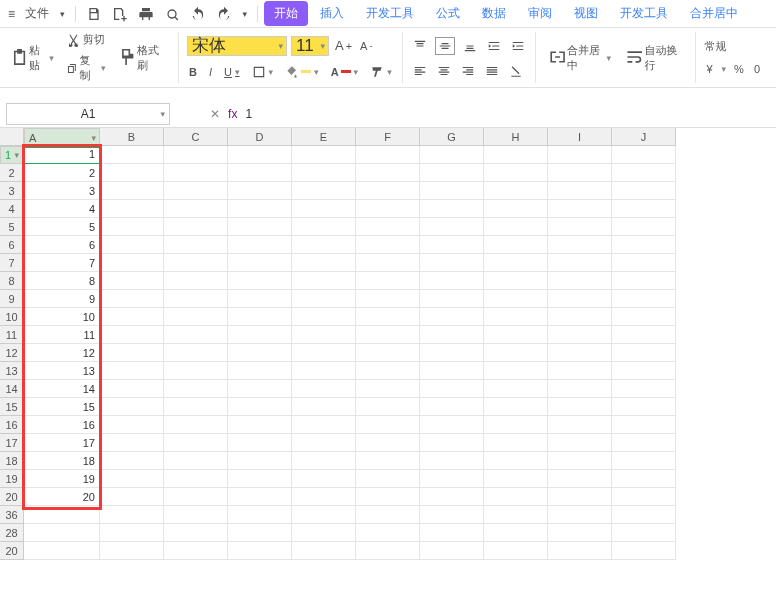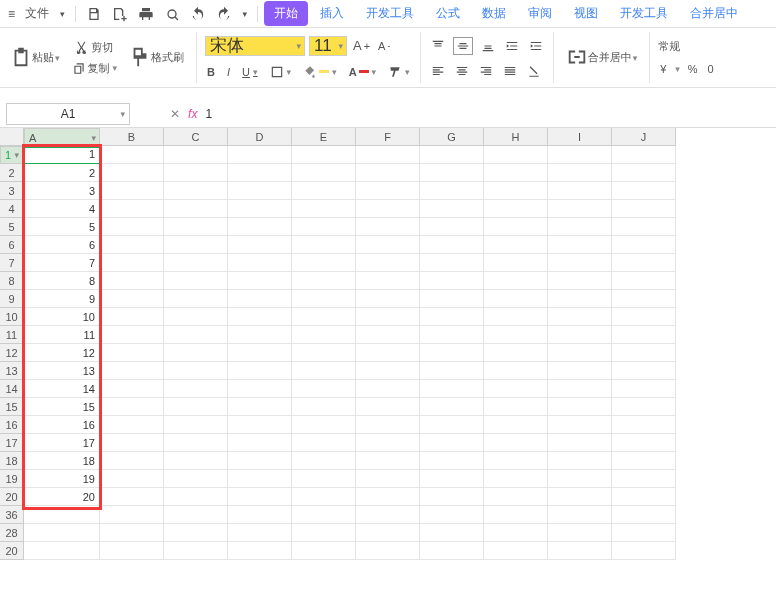--- a/index.html
+++ b/index.html
@@ -16,21 +16,21 @@
 .vstack{display:flex;flex-direction:column;gap:4px;align-items:center;justify-content:center}
 .hstack{display:flex;align-items:center;gap:4px}
 .btn-big{display:flex;flex-direction:row;align-items:center;justify-content:space-between;padding:2px 4px;cursor:pointer;font-size:11px;color:#555;min-width:36px}
 .btn-big .ic{width:22px;height:22px;margin-bottom:2px}
 .btn-small{display:flex;align-items:center;gap:2px;padding:1px 2px;cursor:pointer;font-size:11px;color:#555}
 .btn-small .ic{width:14px;height:14px}
 .sel{height:20px;border:1px solid #ccc;background:#fde047;font-size:17px;padding:0 14px 0 4px;position:relative;display:flex;align-items:center}
 .sel::after{content:"▾";position:absolute;right:3px;font-size:9px;color:#888}
 .dd{font-size:9px;color:#888;margin-left:1px}
 .fx-bar{display:flex;align-items:center;height:28px;border-bottom:1px solid #ddd;margin-top:12px}
-.name-box{width:124px;height:22px;border:1px solid #ccc;margin-left:6px;display:flex;align-items:center;justify-content:center;position:relative;font-size:12px}
+.name-box{width:164px;height:22px;border:1px solid #ccc;margin-left:6px;display:flex;align-items:center;justify-content:center;position:relative;font-size:12px}
 .name-box::after{content:"▾";position:absolute;right:4px;font-size:9px;color:#888}
 .fx-icons{display:flex;align-items:center;gap:8px;margin-left:40px}
 .fx-input{flex:1;padding:0 8px;font-size:12px}
 .grid-wrap{position:relative;overflow:hidden;height:478px}
 .corner{position:absolute;left:0;top:0;width:24px;height:18px;background:#f0f0f0;border-right:1px solid #ccc;border-bottom:1px solid #ccc}
 .col-headers{position:absolute;left:24px;top:0;display:flex;height:18px}
 .col-h{width:64px;background:#f0f0f0;border-right:1px solid #ccc;border-bottom:1px solid #ccc;text-align:center;line-height:18px;font-size:11px;color:#555}
 .col-h.first{width:76px}
 .col-h.sel{background:#d8e8d8;border-bottom:2px solid #1aac5b}
 .row-headers{position:absolute;left:0;top:18px;display:flex;flex-direction:column;width:24px}
@@ -228,20 +228,26 @@
     </div>
   </div>
   <div class="group">
     <div class="btn-big">
       <svg class="ic ic-svg" viewBox="0 0 24 24">
           <path d="M3 5h7v2H5v10h5v2H3V5zm18 0v14h-7v-2h5V7h-5V5h7zM9 11h6v2H9z"></path>
         </svg>
       <span>合并居中</span>
         <span class="dd">▾</span>
     </div>
+    <div class="btn-big">
+      <svg class="ic ic-svg" viewBox="0 0 24 24">
+          <path d="M3 5h18v2H3zM3 11h13a4 4 0 010 8h-3v-2h3a2 2 0 000-4H3v-2zm0 6h6v2H3z"></path>
+        </svg>
+      <span>自动换行</span>
+    </div>
   </div>
   <div class="group">
     <div class="vstack" style="align-items:flex-start">
       <span style="font-size:11px;color:#555">常规</span>
       <div class="hstack" style="gap:6px;margin-top:4px">
         <span class="btn-small">¥</span>
           <span class="dd">▾</span>
         <span class="btn-small">%</span>
         <span class="btn-small">
             <span>0</span>
@@ -250,21 +256,21 @@
     </div>
   </div>
 </div>
 
 <div class="fx-bar">
   <div class="name-box">
       <span>A1</span>
     </div>
   <div class="fx-icons">
     <span style="color:#888">✕</span>
-    <span style="font-style:italic;color:#ec4899">fx</span>
+    <span style="color:#701a75">fx</span>
   </div>
   <div class="fx-input"><span>1</span></div>
 </div>
 
 <div class="grid-wrap">
   <div class="corner"></div>
   <div class="col-headers" id="colH">
       <div class="col-h first sel">A</div>
       <div class="col-h">B</div>
       <div class="col-h">C</div>

